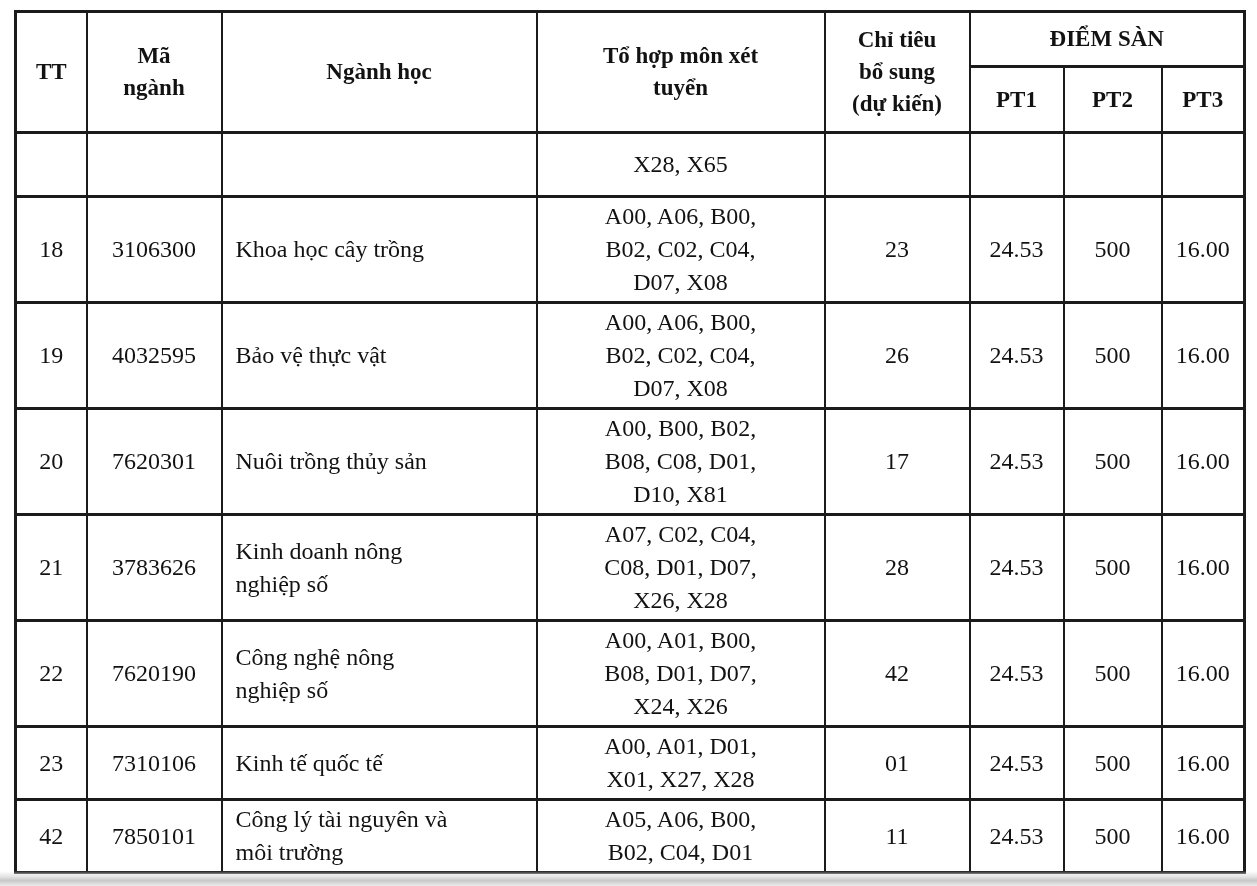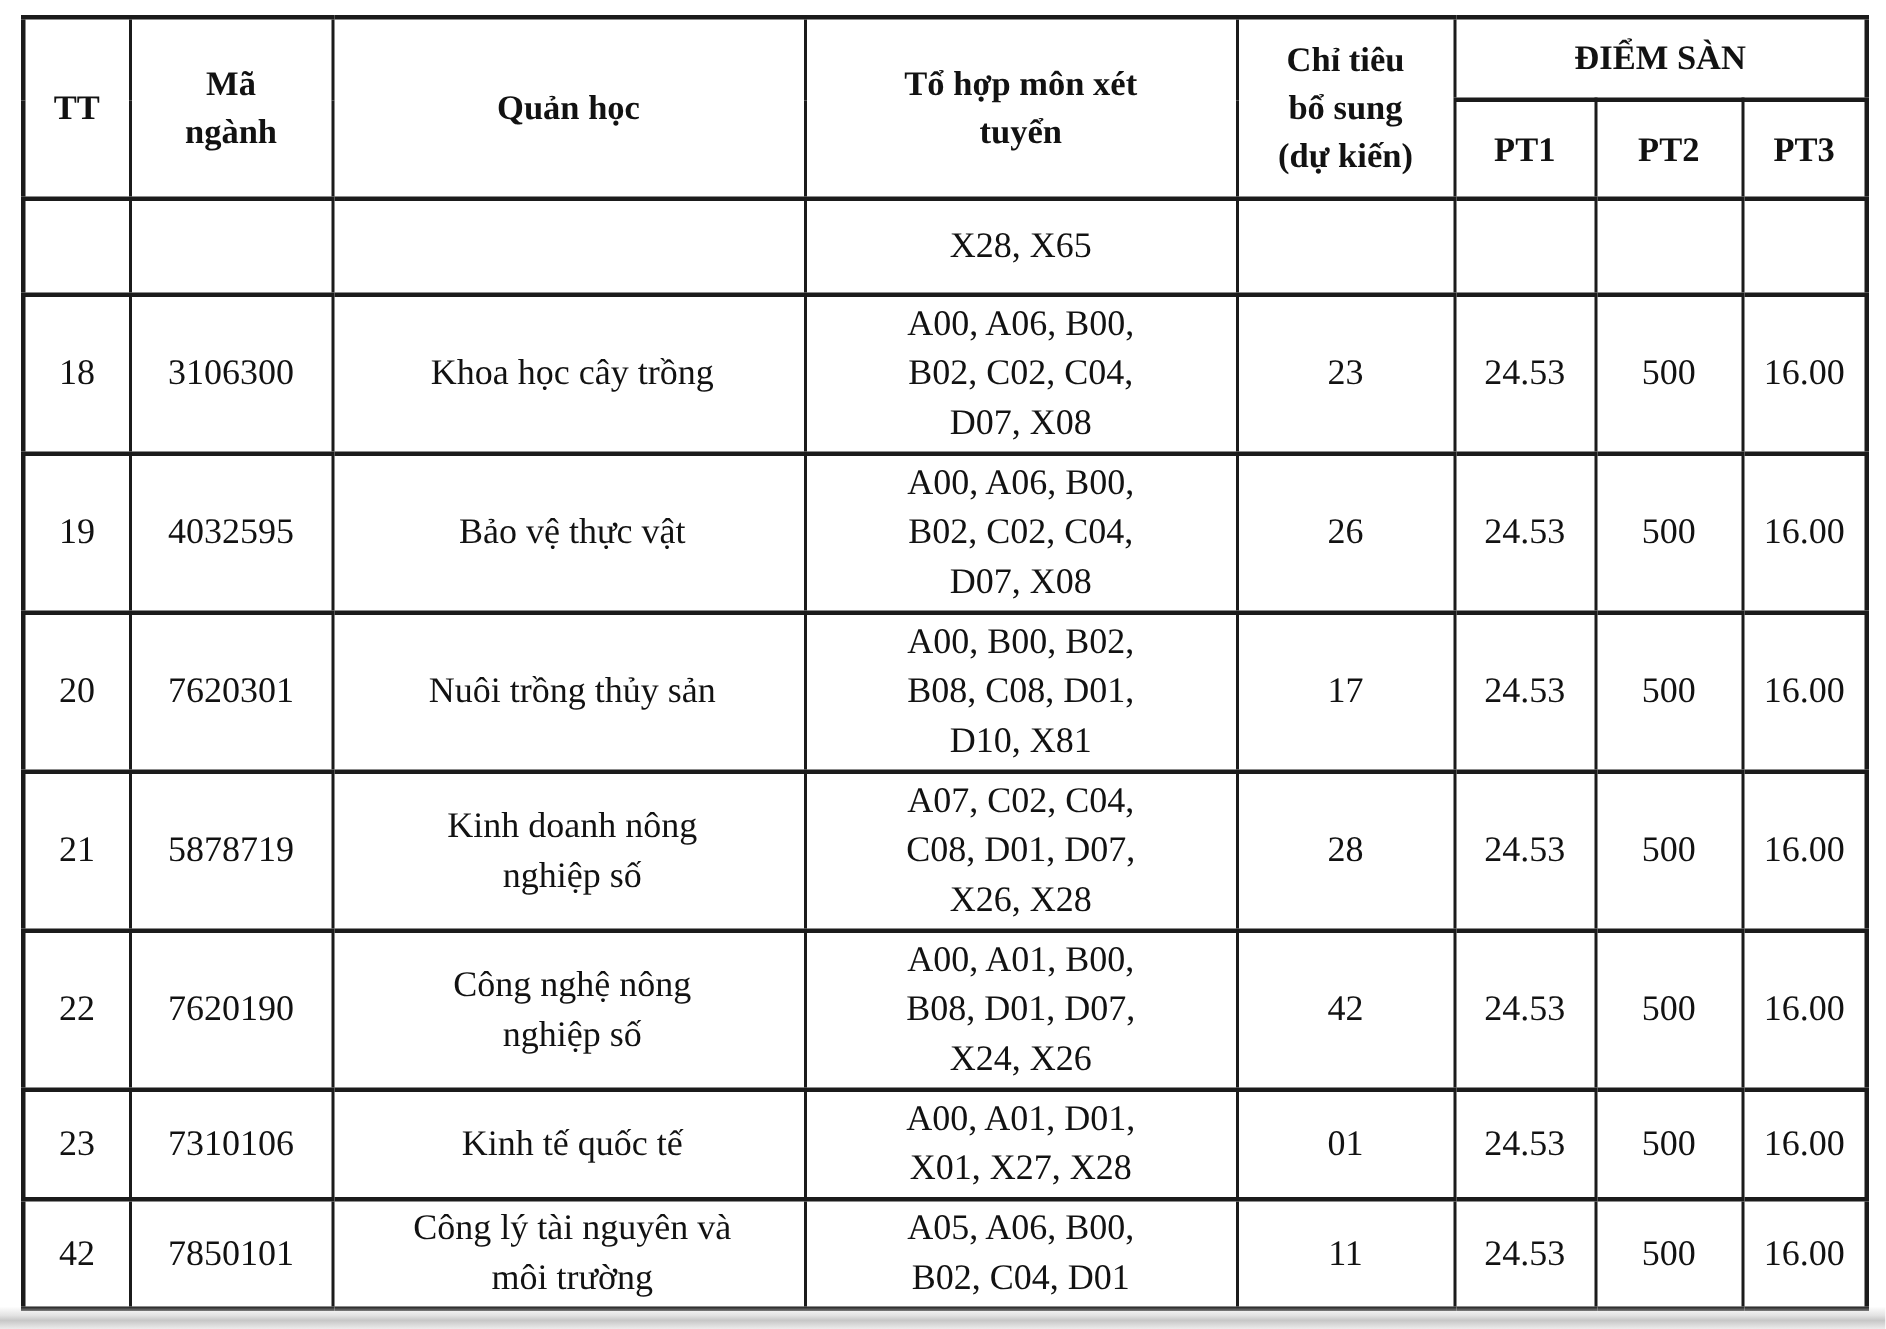--- a/index.html
+++ b/index.html
@@ -37,21 +37,21 @@
     font-weight: bold;
     font-size: 23px;
     line-height: 32px;
     border-bottom-width: 3px;
   }
   .doc-table td {
     font-size: 24px;
     line-height: 33px;
   }
   .doc-table td.cell-nganh-hoc {
-    text-align: center;
+    text-align: left;
     padding-left: 13px;
     padding-right: 8px;
   }
   tr.h-top    { height: 55px; }
   tr.h-bottom { height: 66px; }
   tr.r-partial { height: 64px; }
   tr.r-tall   { height: 102px; }
   tr.r-mid    { height: 66px; }
   tr.r-mid2   { height: 71px; }
   .page-bottom-shadow {
@@ -78,21 +78,21 @@
     <col style="width:145px">
     <col style="width:94px">
     <col style="width:98px">
     <col style="width:83px">
   </colgroup>
   <thead>
     <tr class="h-top">
       <th rowspan="2">TT</th>
       <th rowspan="2">Mã
 ngành</th>
-      <th rowspan="2">Quản học</th>
+      <th rowspan="2">Ngành học</th>
       <th rowspan="2">Tổ hợp môn xét
 tuyển</th>
       <th rowspan="2">Chỉ tiêu
 bổ sung
 (dự kiến)</th>
       <th colspan="3">ĐIỂM SÀN</th>
     </tr>
     <tr class="h-bottom">
       <th>PT1</th>
       <th>PT2</th>
@@ -141,21 +141,21 @@
       <td>A00, B00, B02,
 B08, C08, D01,
 D10, X81</td>
       <td>17</td>
       <td>24.53</td>
       <td>500</td>
       <td>16.00</td>
     </tr>
     <tr class="r-tall">
       <td>21</td>
-      <td>5878719</td>
+      <td>3783626</td>
       <td class="cell-nganh-hoc">Kinh doanh nông
 nghiệp số</td>
       <td>A07, C02, C04,
 C08, D01, D07,
 X26, X28</td>
       <td>28</td>
       <td>24.53</td>
       <td>500</td>
       <td>16.00</td>
     </tr>

